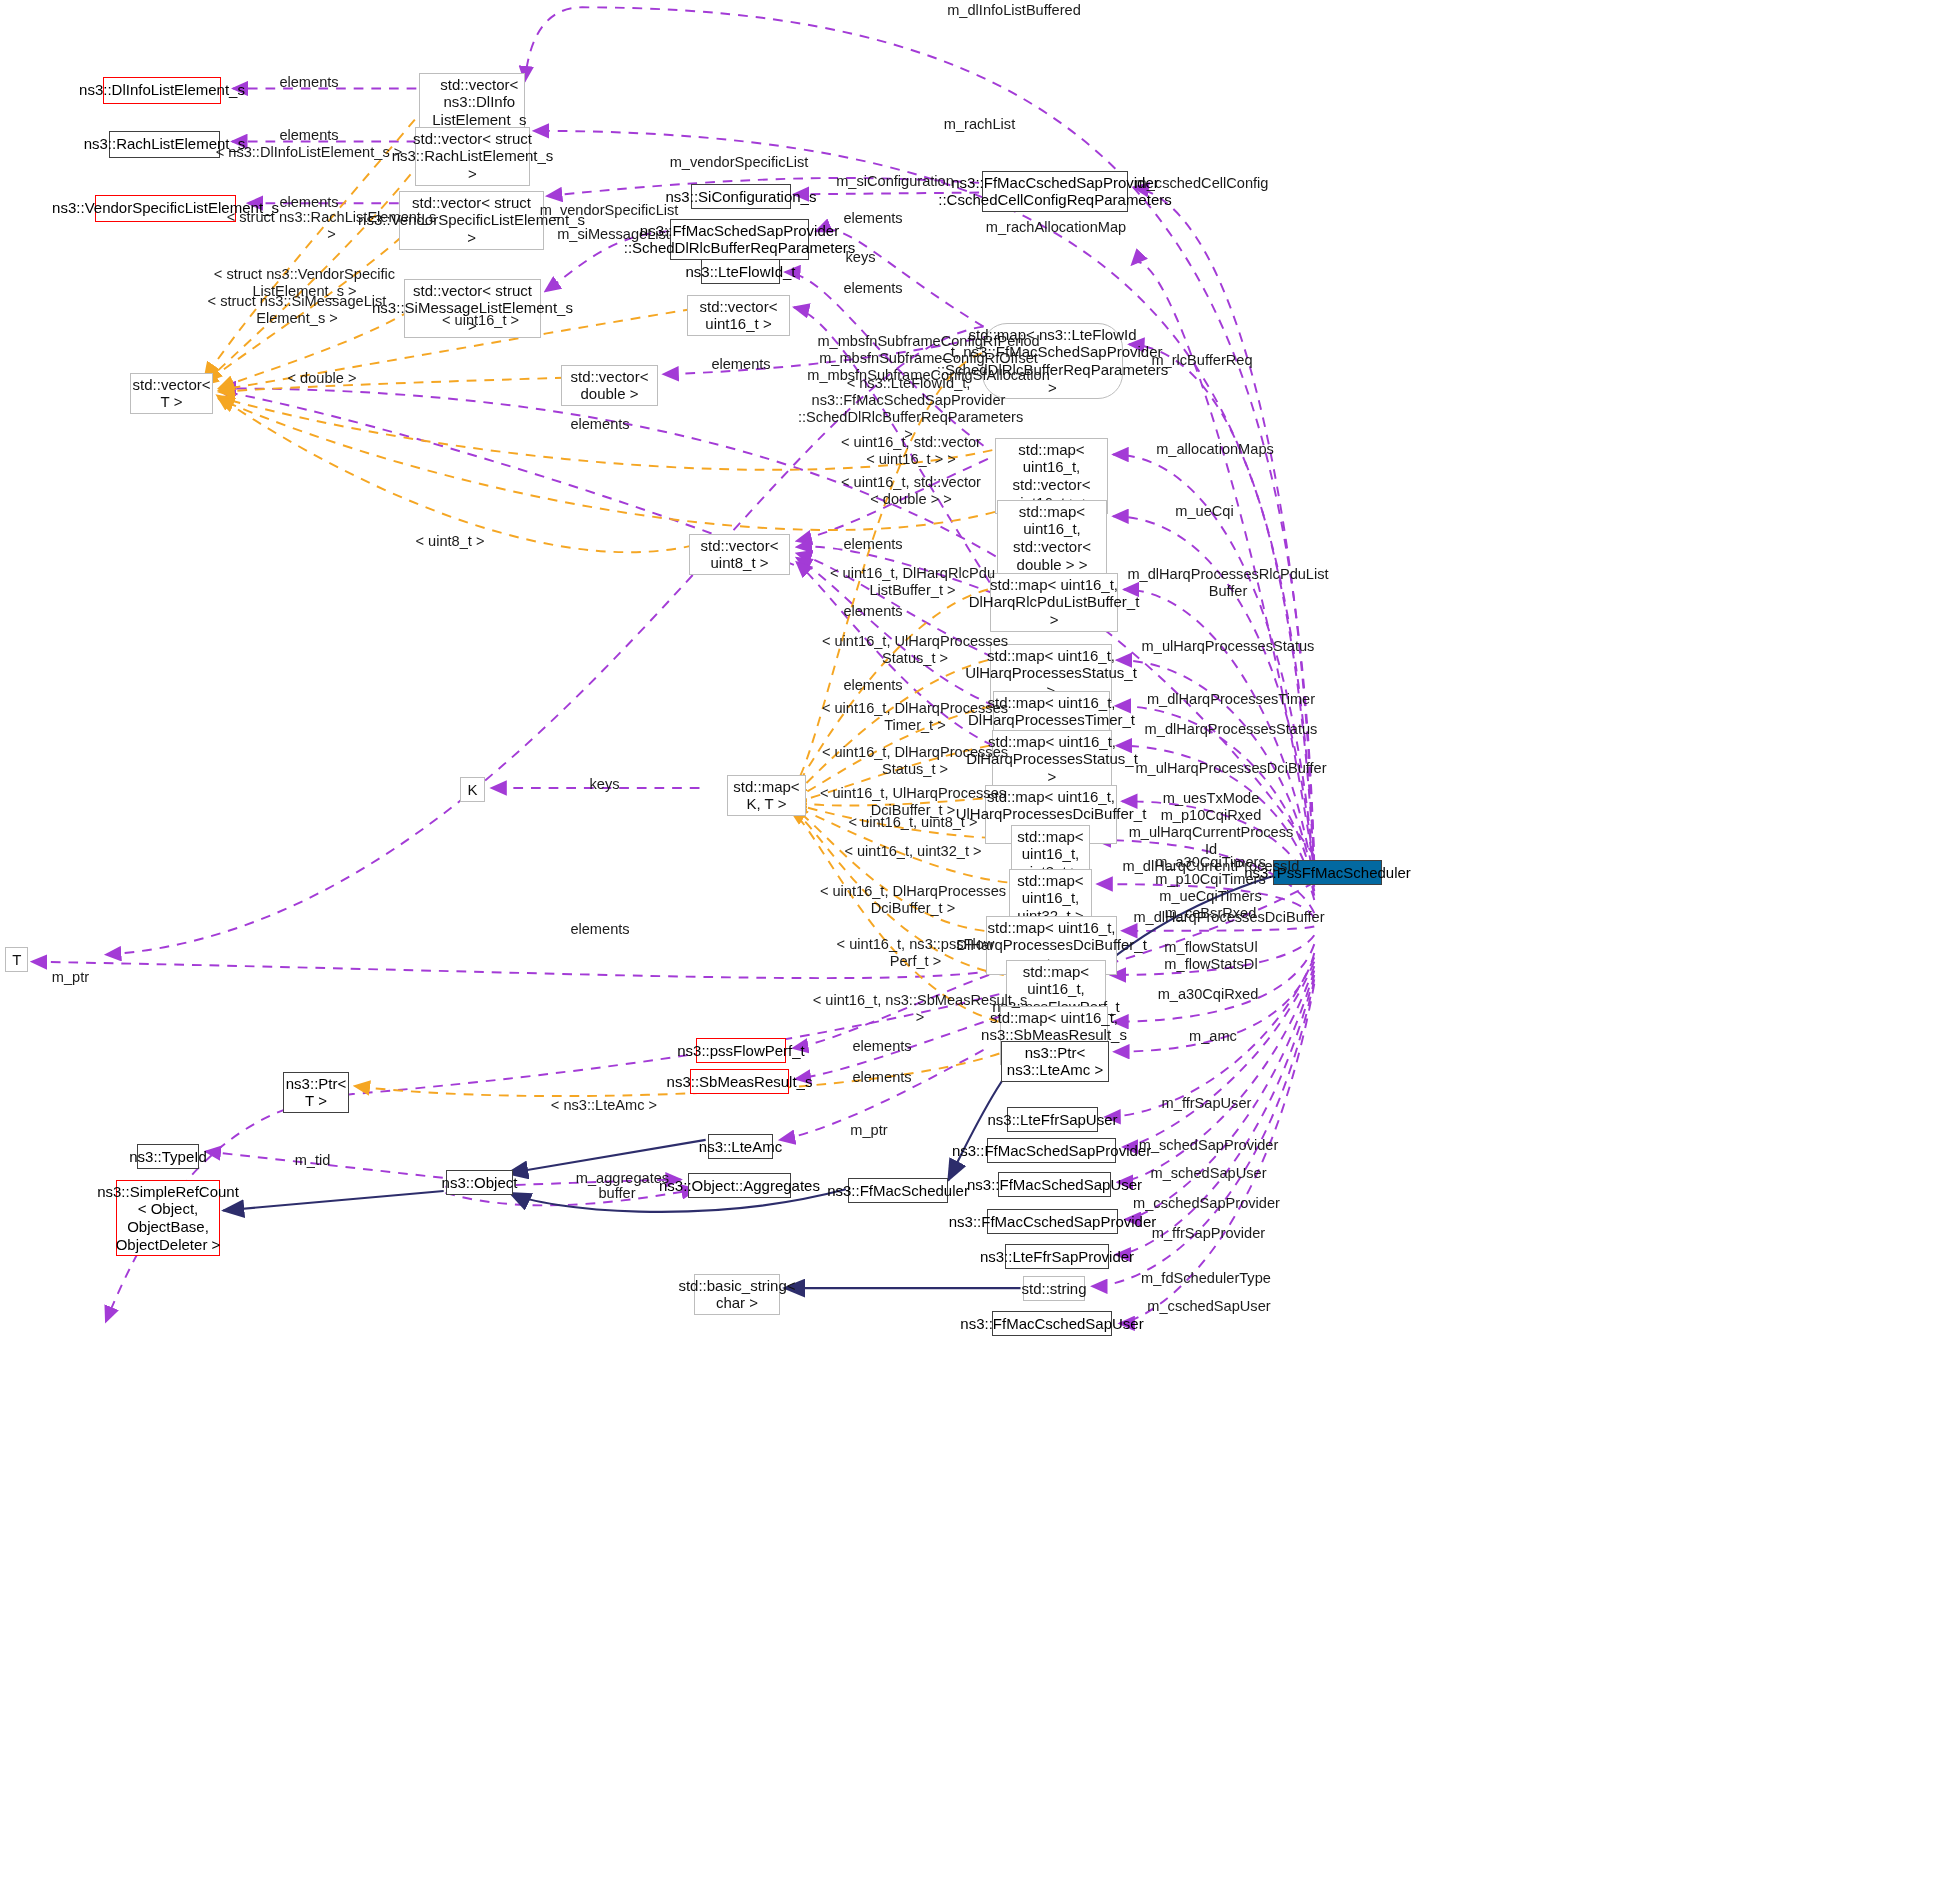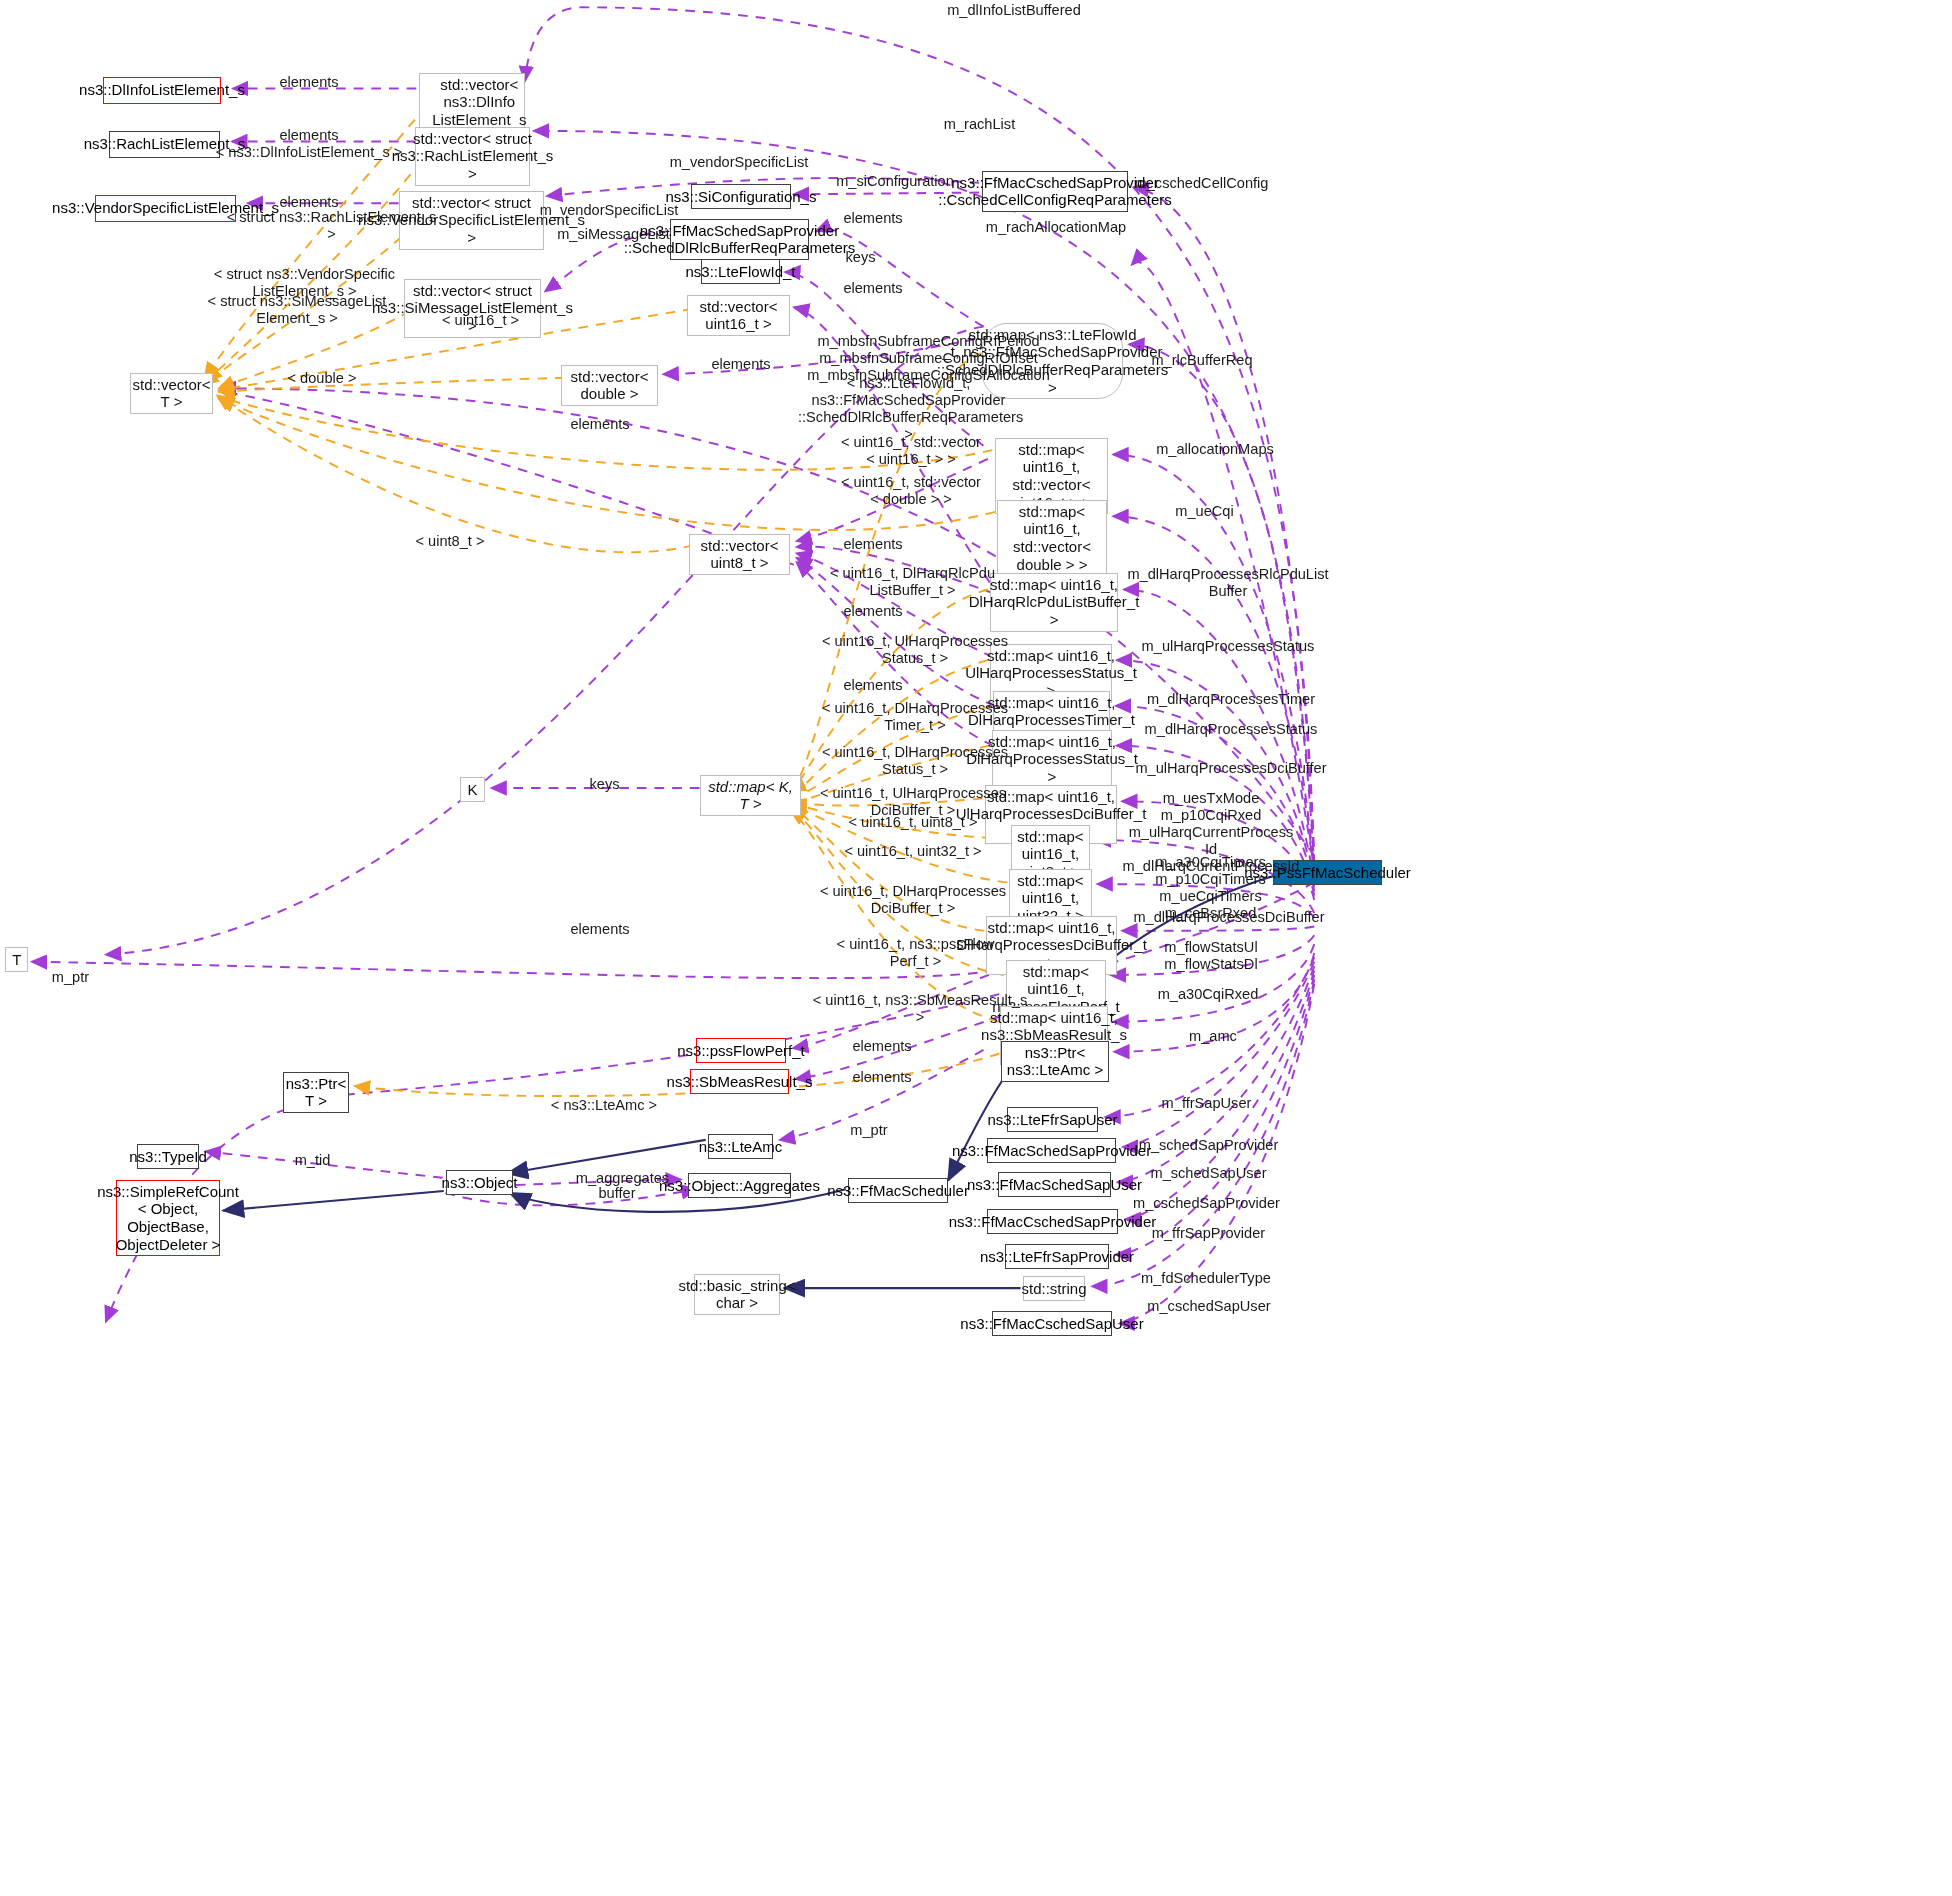--- a/index.html
+++ b/index.html
@@ -203,21 +203,21 @@
         <span class="lbl">std::map&lt; uint16_t,
 DlHarqProcessesTimer_t &gt;</span>
       </div>
       <div class="node n-grey" style="left: 992px; top: 730px; width: 120px; min-height: 37px;">
         <span class="lbl">std::map&lt; uint16_t,
 DlHarqProcessesStatus_t &gt;</span>
       </div>
       <div class="node n-grey" style="left: 460px; top: 777px; width: 25px; min-height: 25px;">
         <span class="lbl">K</span>
       </div>
-      <div class="node n-grey" style="left: 700px; top: 775px; width: 101px; min-height: 25px; font-style: italic;">
+      <div class="node n-grey" style="left: 727px; top: 775px; width: 79px; min-height: 25px;">
         <span class="lbl">std::map&lt; K, T &gt;</span>
       </div>
       <div class="node n-grey" style="left: 985px; top: 785px; width: 132px; min-height: 37px;">
         <span class="lbl">std::map&lt; uint16_t,
 UlHarqProcessesDciBuffer_t &gt;</span>
       </div>
       <div class="node n-grey" style="left: 1011px; top: 825px; width: 79px; min-height: 37px;">
         <span class="lbl">std::map&lt; uint16_t,
 uint8_t &gt;</span>
       </div>

